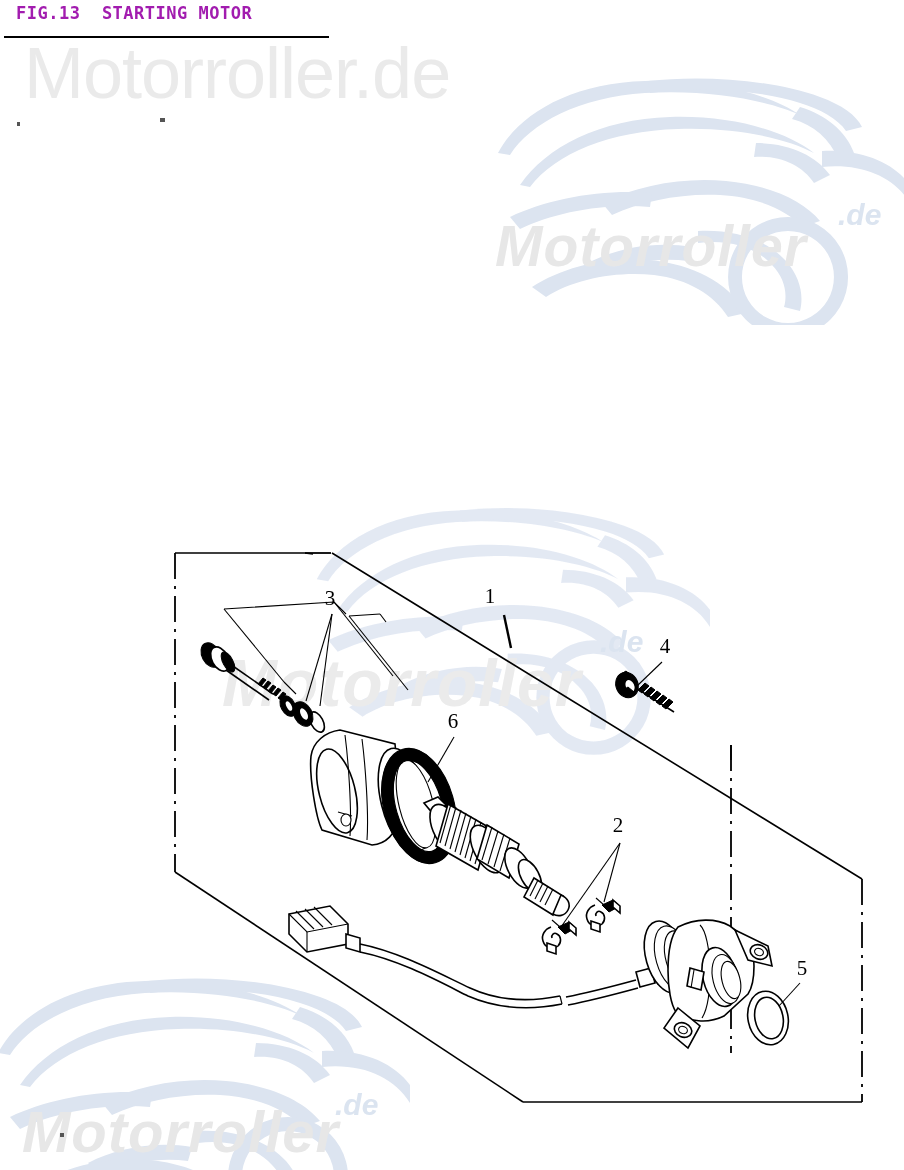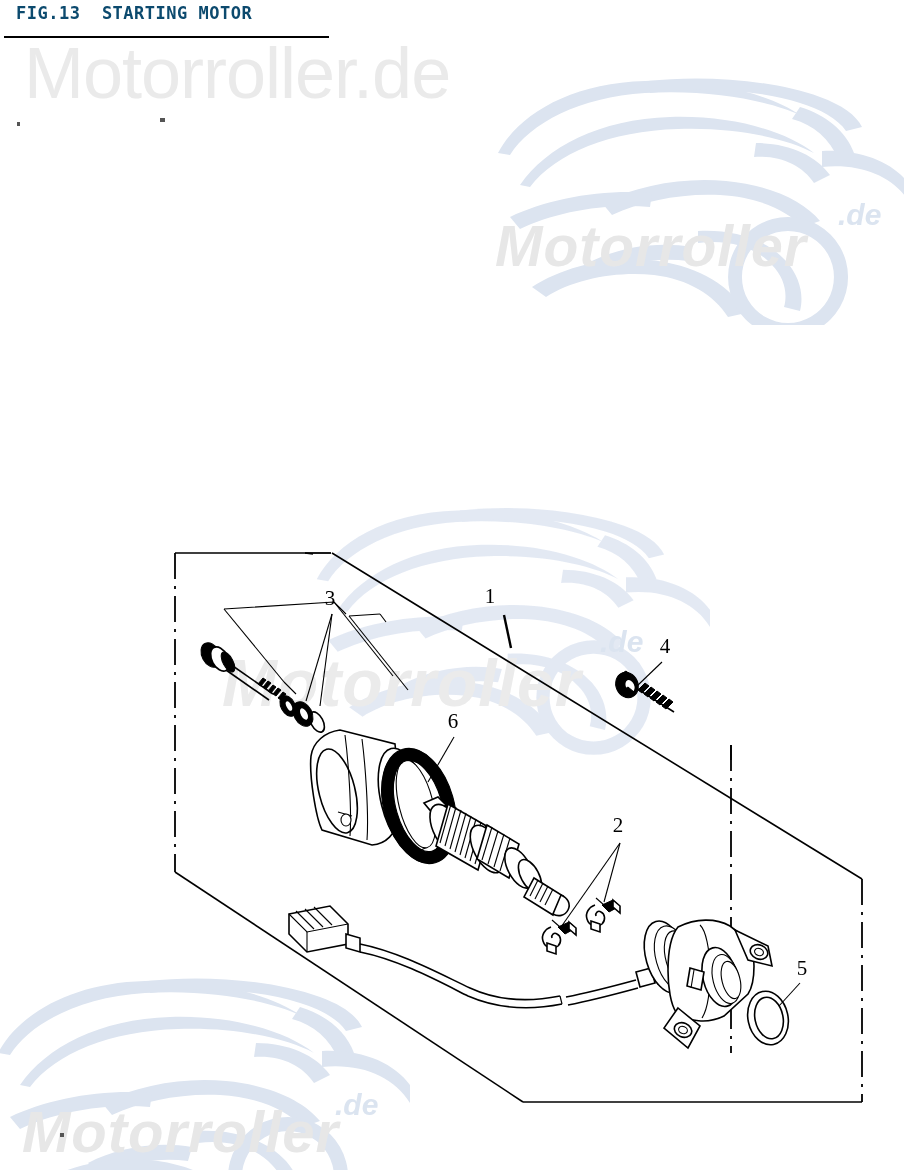--- a/index.html
+++ b/index.html
@@ -25,21 +25,21 @@
 
   
   .fig-title {
     position: absolute;
     left: 16px;
     top: 3px;
     font-family: "DejaVu Sans Mono", "Liberation Mono", monospace;
     font-size: 17px;
     font-weight: bold;
     letter-spacing: 0.5px;
-    color: #0c4a6e;
+    color: #a21caf;
     white-space: pre;
   }
   .title-rule {
     position: absolute;
     left: 4px;
     top: 36px;
     width: 325px;
     height: 0;
     border-top: 2px solid #000000;
   }

